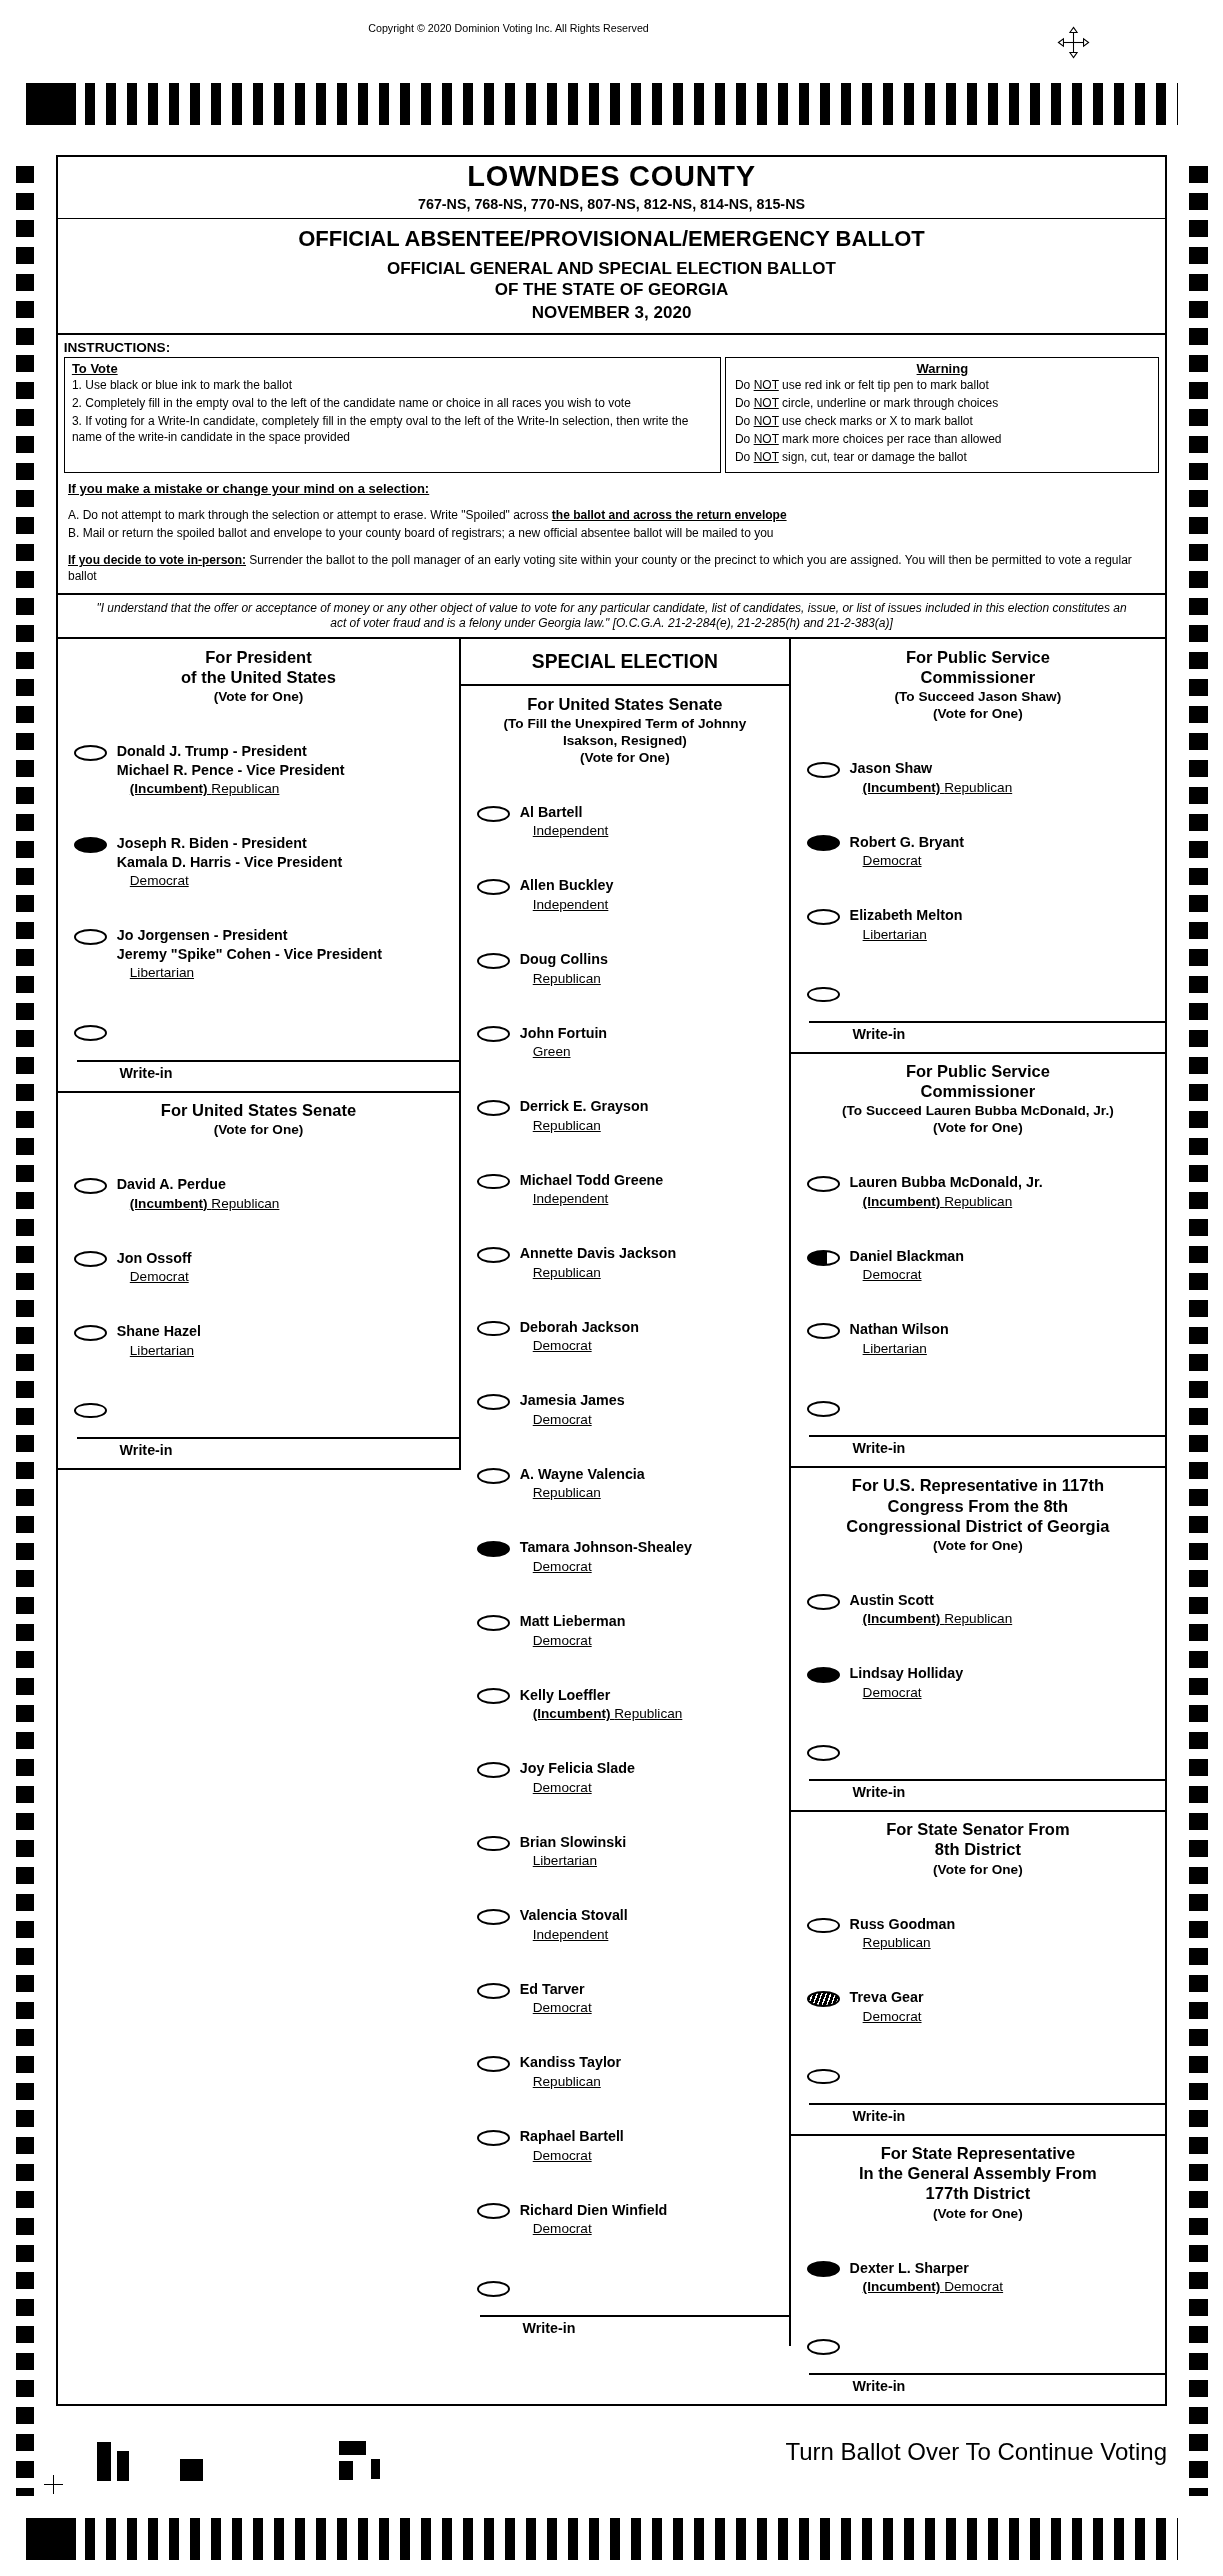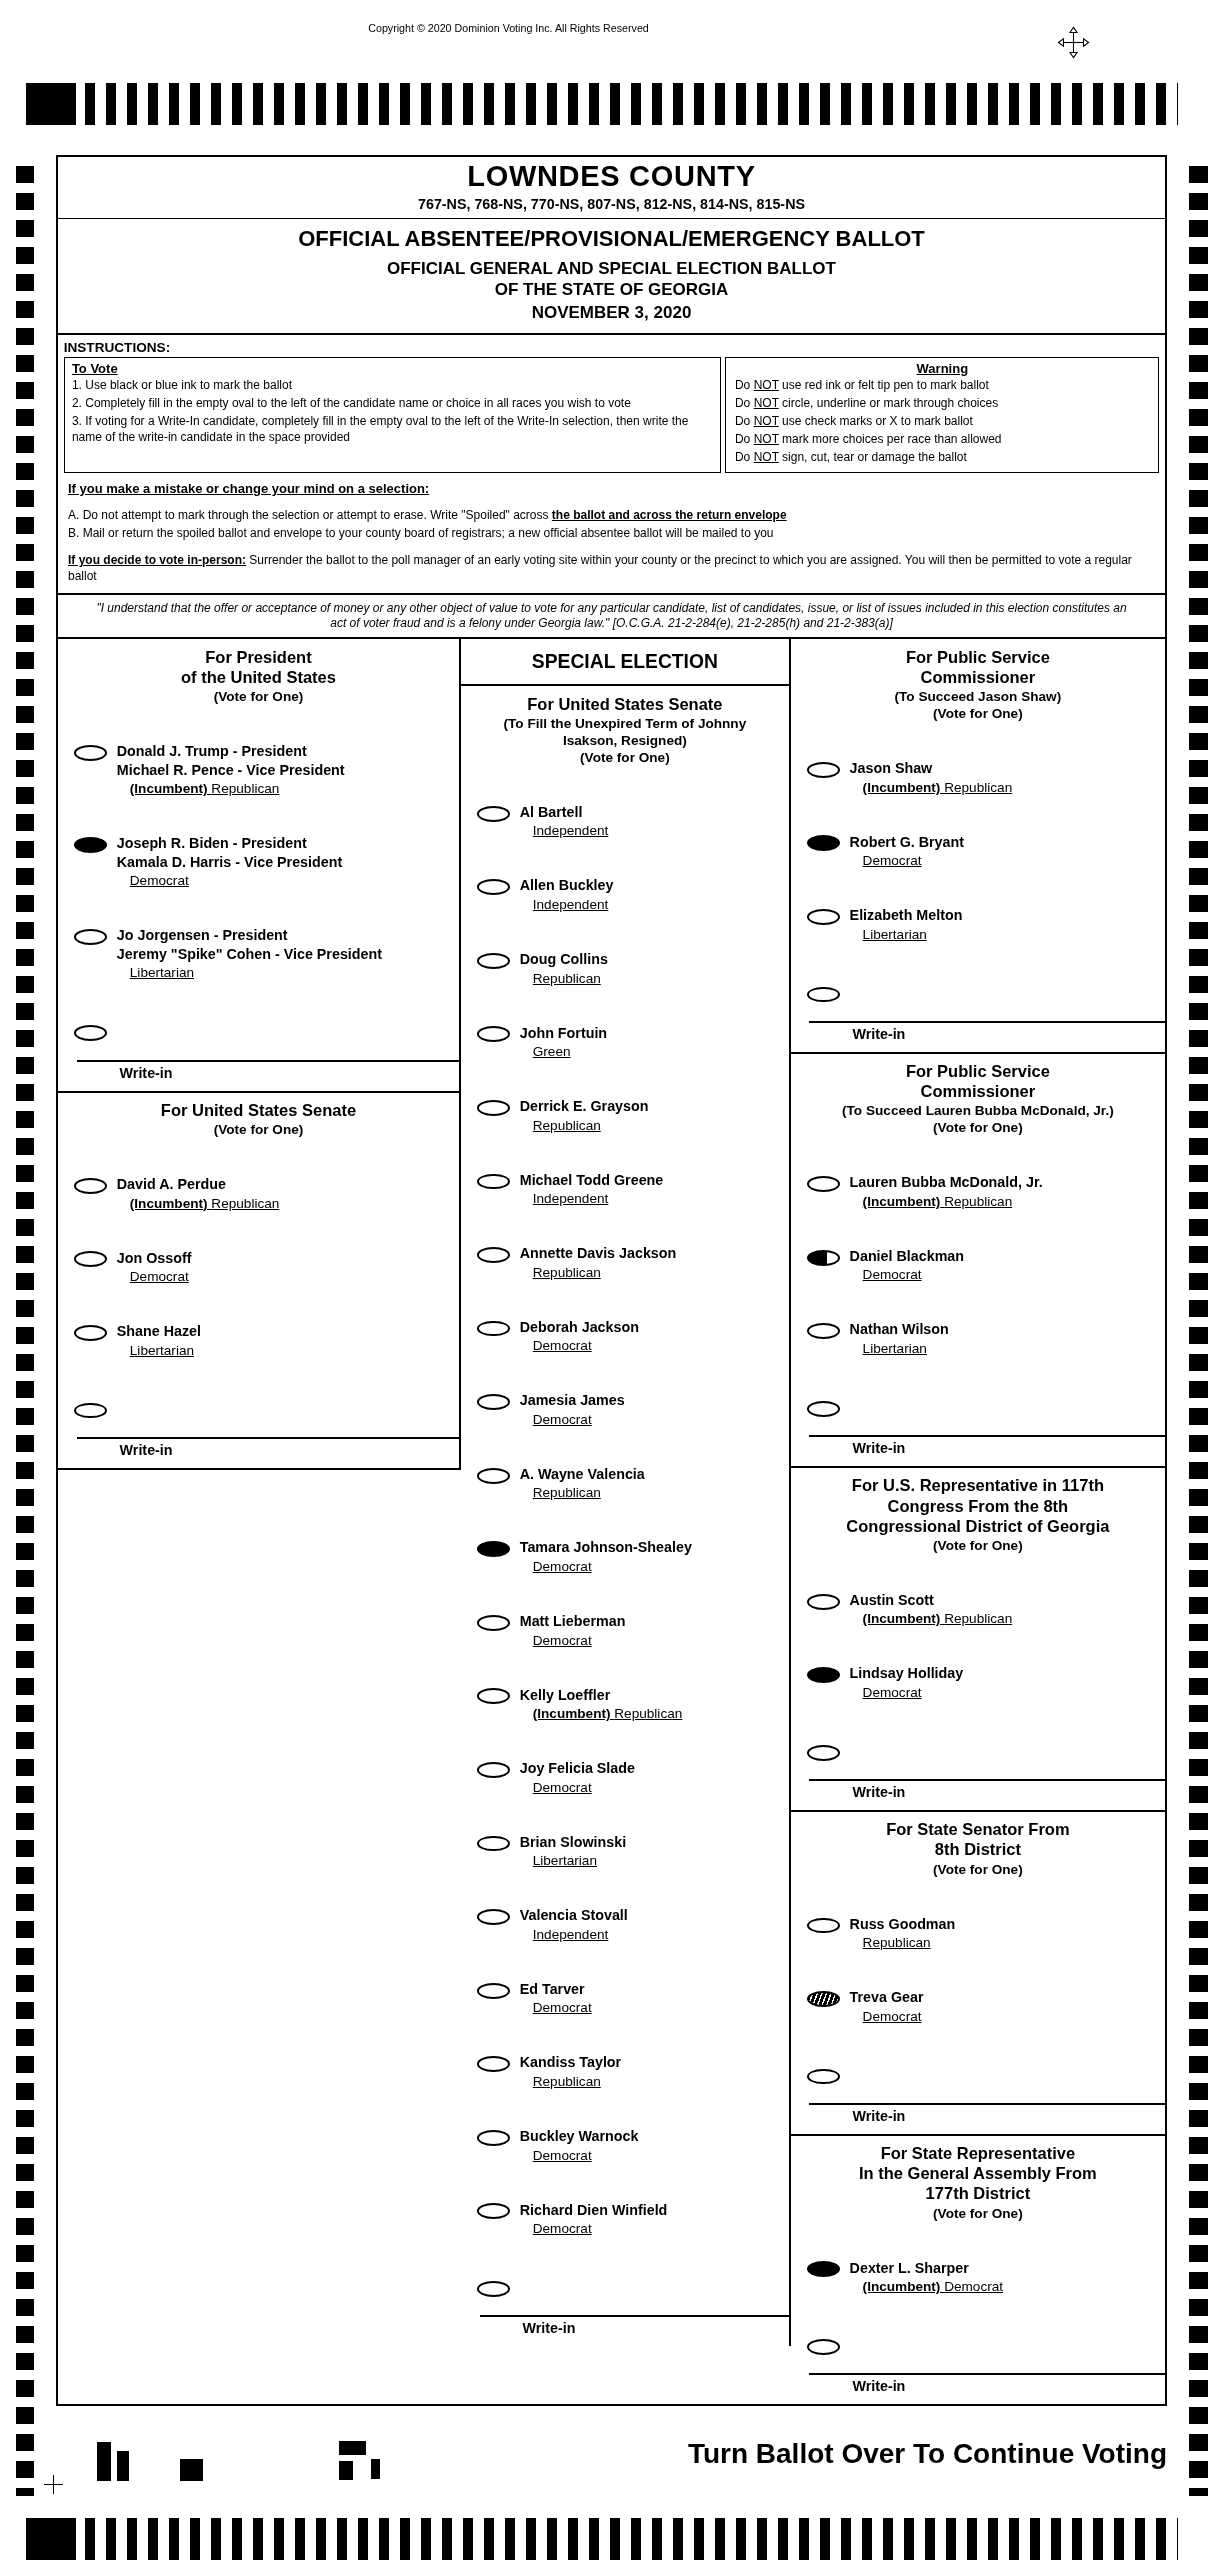--- a/index.html
+++ b/index.html
@@ -17,21 +17,21 @@
   .timing-bottom { position:absolute; top:2518px; left:85px; width:1093px; height:42px;
                    background:repeating-linear-gradient(90deg,#000 0 10px,transparent 10px 21px); }
   .timing-left { position:absolute; top:166px; left:15.8px; width:18.6px; height:2330px;
                  background:repeating-linear-gradient(180deg,#000 0 17px,transparent 17px 27px); }
   .timing-right { position:absolute; top:166px; left:1189px; width:18.6px; height:2330px;
                   background:repeating-linear-gradient(180deg,#000 0 17px,transparent 17px 27px); }
   .bm { position:absolute; background:#000; }
   .plus-mark { position:absolute; left:44px; top:2475px; width:18.6px; height:18.6px; }
   .plus-mark::before { content:""; position:absolute; left:0; top:8.6px; width:18.6px; height:1.4px; background:#000; }
   .plus-mark::after  { content:""; position:absolute; left:8.6px; top:0; width:1.4px; height:18.6px; background:#000; }
-  .footer-note { position:absolute; top:2438px; right:57px; font-size:28px; font-weight:bold; }
+  .footer-note { position:absolute; top:2438px; right:57px; font-size:24px; font-weight:normal; }
 
   
   .content { position:absolute; left:56px; top:155px; width:1111px; border:2.1px solid #000; background:#fff; }
 
   .header-box { text-align:center; border-bottom:2.1px solid #000; padding-top:3px; }
   .county { font-size:29px; font-weight:bold; letter-spacing:0.7px; }
   .precincts { font-size:14.3px; font-weight:bold; margin-top:2.9px; padding-bottom:5.7px; }
   .header-rule { border-top:1.4px solid #000; }
   .ballot-type { font-size:22px; font-weight:bold; margin-top:7.2px; }
   .election-title { font-size:17px; font-weight:bold; margin-top:7.2px; }
@@ -340,21 +340,21 @@
           <div class="candidate">
             <div class="oval fill-none"></div>
             <div class="cand-text">
               <div class="cand-name">Kandiss Taylor</div>
               <div class="cand-party">Republican</div>
             </div>
           </div>
           <div class="candidate">
             <div class="oval fill-none"></div>
             <div class="cand-text">
-              <div class="cand-name">Buckley Warnock</div>
+              <div class="cand-name">Raphael Bartell</div>
               <div class="cand-party">Democrat</div>
             </div>
           </div>
           <div class="candidate">
             <div class="oval fill-none"></div>
             <div class="cand-text">
               <div class="cand-name">Richard Dien Winfield</div>
               <div class="cand-party">Democrat</div>
             </div>
           </div>

